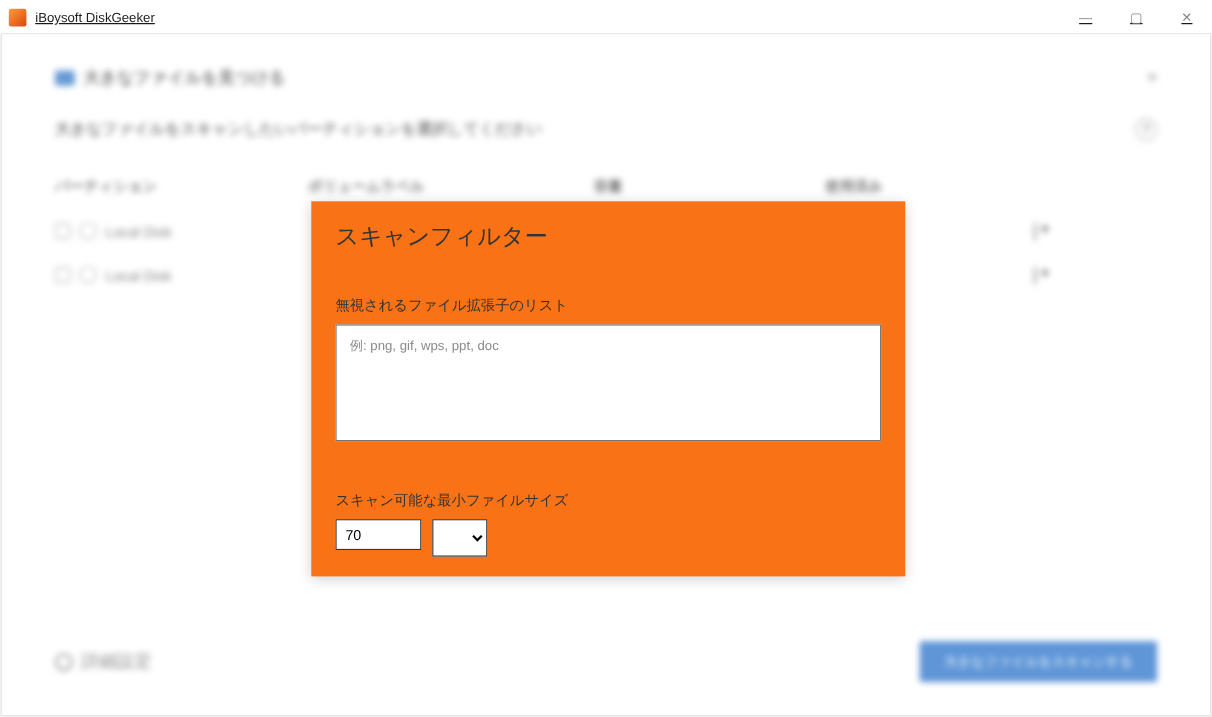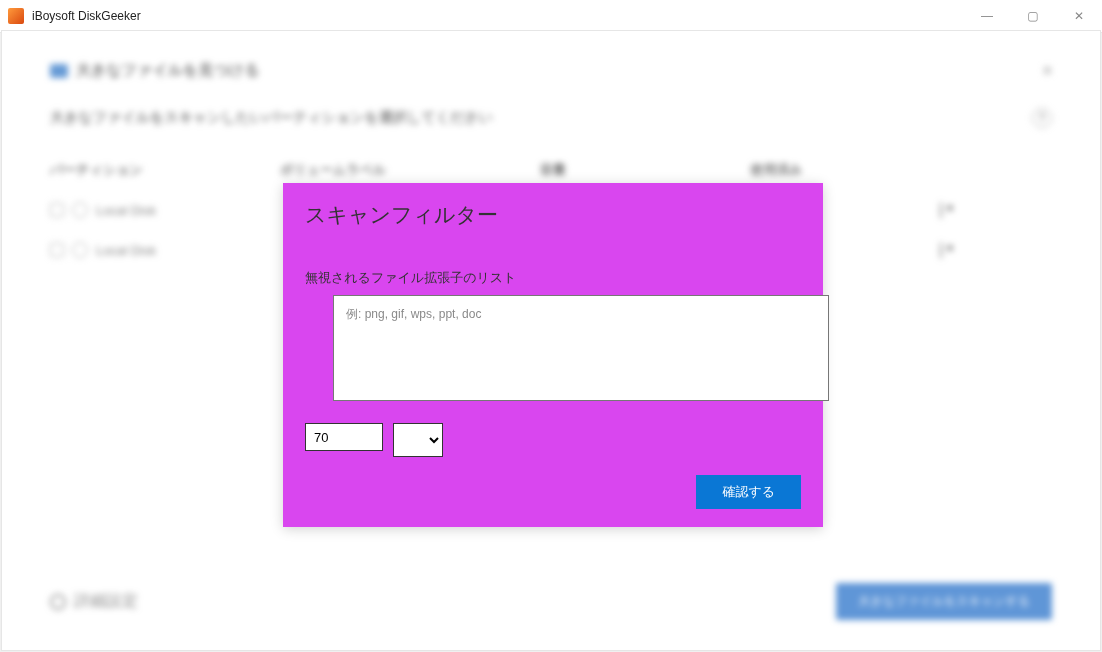--- a/index.html
+++ b/index.html
@@ -6,20 +6,21 @@
   html, body { width: 1102px; height: 652px; font-family: "Segoe UI", "Yu Gothic UI", sans-serif; overflow: hidden; }
   body { background: #f0f0f0; }
 
   
   .titlebar {
     height: 33px;
     background: #fff;
     display: flex;
     align-items: center;
     border-bottom: 1px solid #e6e6e6;
+    text-decoration: underline;
   }
   .titlebar .app-icon {
     width: 16px; height: 16px;
     margin-left: 8px;
     background: linear-gradient(135deg,#ff9a3c,#d9480f);
     border-radius: 2px;
   }
   .titlebar .title {
     font-size: 12px;
     margin-left: 8px;
@@ -133,21 +134,21 @@
   
   .veil {
     position:absolute; inset:0; background:rgba(255,255,255,0.35);
   }
 
   
   .modal {
     position:absolute;
     left:281px; top:152px;
     width:540px;
-    background:#d946ef;
+    background:#f97316;
     box-shadow:0 2px 12px rgba(0,0,0,0.18);
     padding:18px 22px 18px 22px;
   }
   .modal h1 {
     font-size:21px;
     font-weight:400;
     color:#333;
     margin-bottom:12px;
   }
   .modal .lbl {
@@ -158,21 +159,20 @@
   }
   .modal textarea {
     width:496px;
     height:106px;
     border:1px solid #777;
     resize:none;
     padding:10px 12px;
     font-size:12px;
     font-family:inherit;
     color:#555;
-    margin-left:28px;
   }
   .modal textarea::placeholder { color:#8a8a8a; }
   .section2 { margin-top:18px; }
   .size-row { display:flex; gap:10px; margin-top:8px; }
   .size-row input[type=text] {
     border:1px solid #333;
     width:78px; height:28px;
     padding:5px 8px;
     font-size:13px;
   }
@@ -262,28 +262,26 @@
 
   <div class="veil"></div>
 
   <div class="modal">
     <h1>スキャンフィルター</h1>
 
     <div class="lbl">無視されるファイル拡張子のリスト</div>
     <textarea placeholder="例: png, gif, wps, ppt, doc" style=""></textarea>
 
     <div class="section2">
+      <div class="lbl">スキャン可能な最小ファイルサイズ</div>
       <div class="size-row">
         <input type="text" value="70" style="">
         <select>
           <option>MB</option>
           <option>GB</option>
           <option>KB</option>
         </select>
       </div>
     </div>
 
-    <div class="confirm-row">
-      <button class="confirm-btn">確認する</button>
-    </div>
   </div>
 
 </div>
 
 </body></html>

